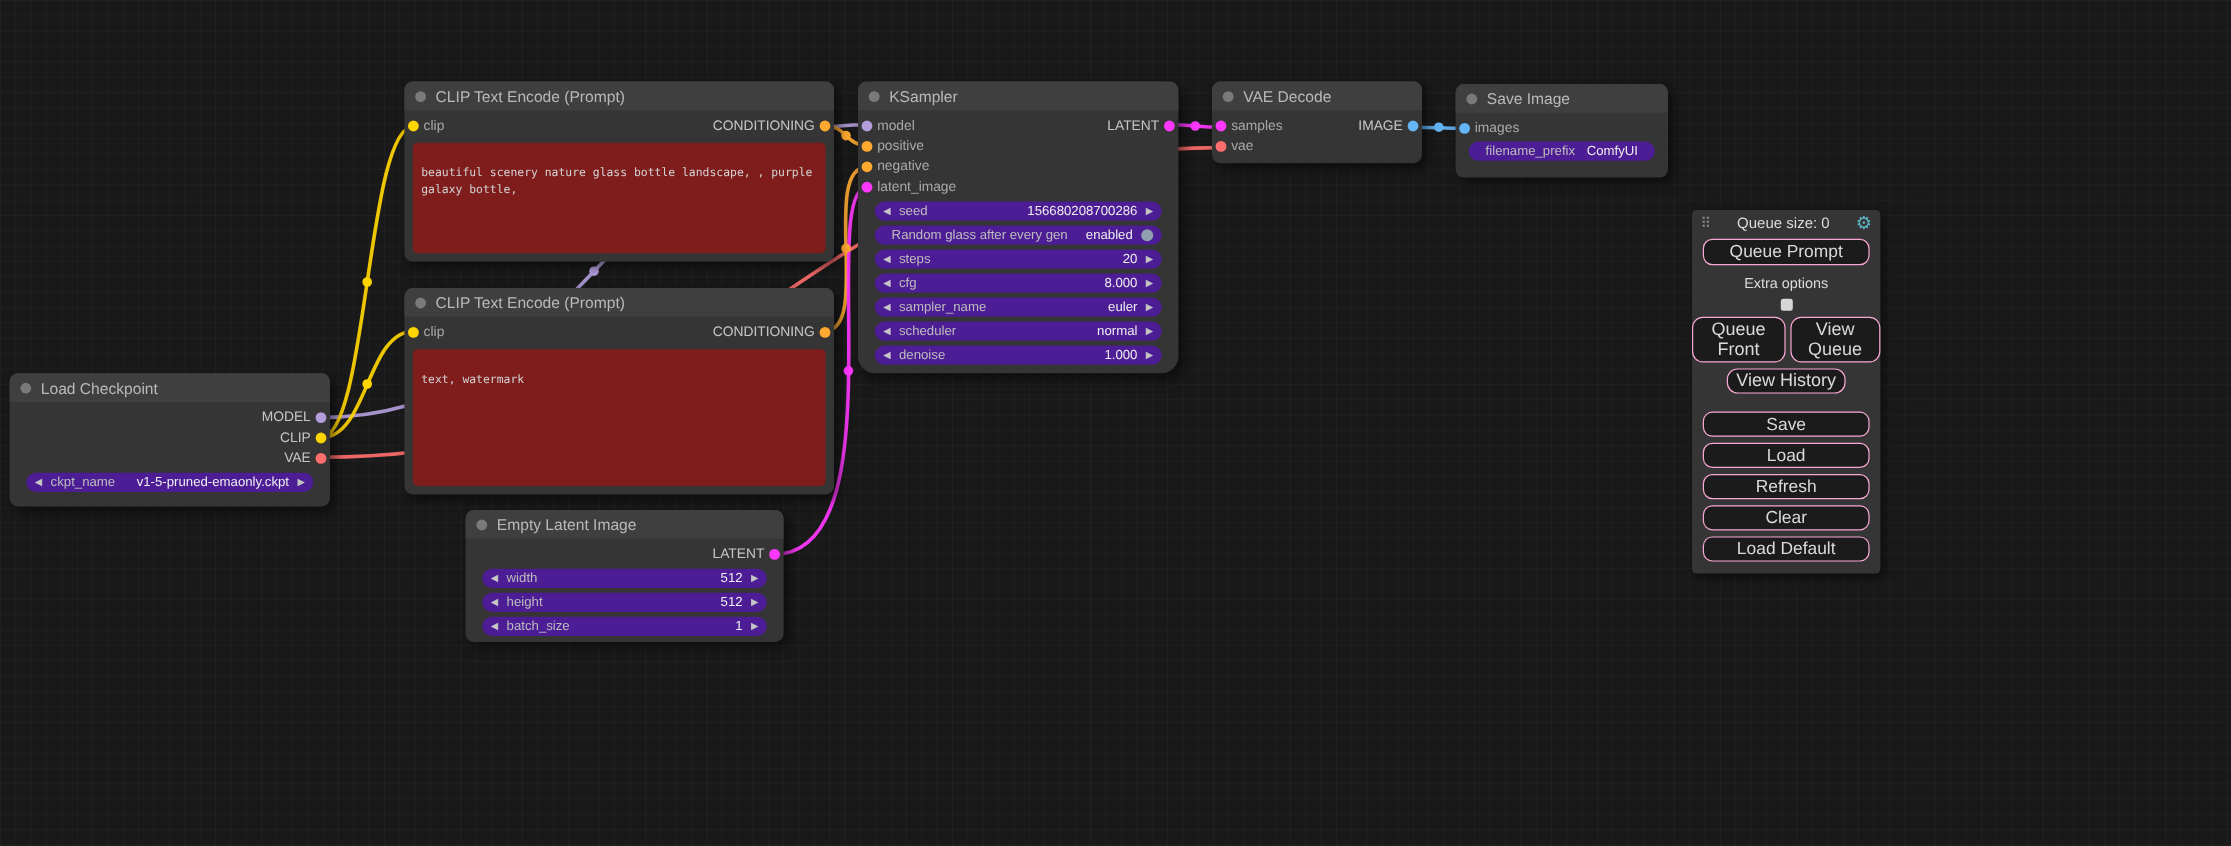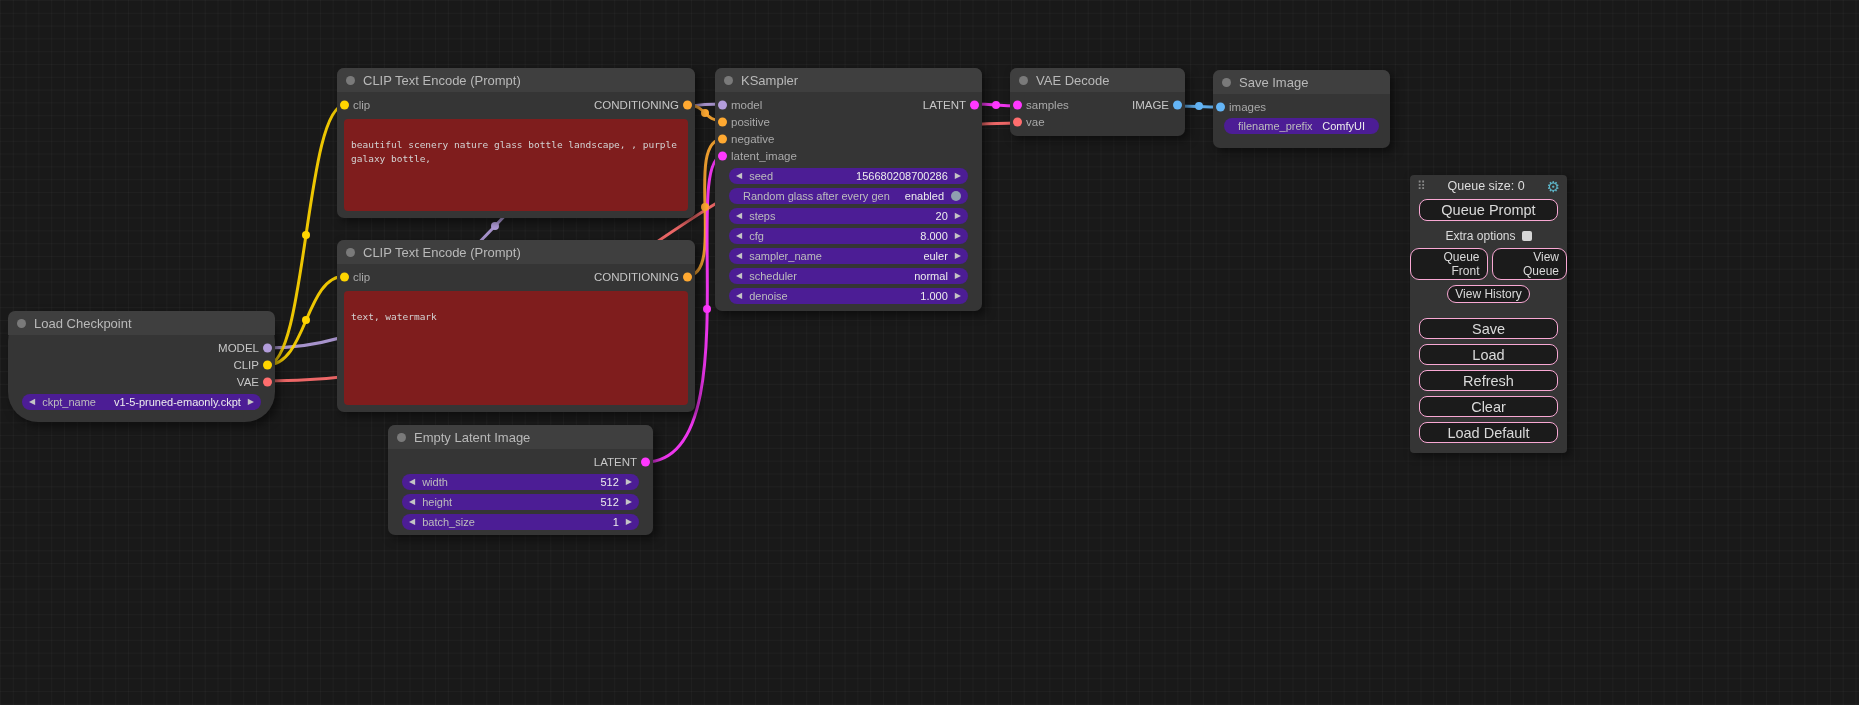--- a/index.html
+++ b/index.html
@@ -33,44 +33,44 @@
   .p-latent{background:#FF38FF;} .p-image{background:#64B5F6;}
   .widget{height:16px;flex:0 0 auto;margin:4px 14px 0;background:#4c1d95;border-radius:8px;
           display:flex;align-items:center;padding:0 7px;font-size:11px;cursor:pointer;}
   .arrow{font-size:8px;color:#c5c5c5;line-height:1;}
   .wlabel{margin-left:7px;color:#bdbdbd;white-space:nowrap;}
   .wvalue{margin-left:auto;margin-right:7px;color:#ededed;white-space:nowrap;}
   .knob{width:10px;height:10px;border-radius:50%;background:#8fa0b0;flex:0 0 auto;}
   .prompt{flex:1;margin:6px 7px 7px;background:#7f1d1d;border-radius:4px;
           padding:19px 7px;font-family:"DejaVu Sans Mono",monospace;font-size:9.5px;
           line-height:1.5;color:#d3d3d3;white-space:pre-wrap;overflow:hidden;cursor:text;}
-  #load-checkpoint{left:8px;top:311px;width:267px;height:111px;border-radius:30px;}
+  #load-checkpoint{left:8px;top:311px;width:267px;height:111px;}
   #clip-positive{left:337px;top:68px;width:358px;height:150px;display:flex;flex-direction:column;}
   #clip-negative{left:337px;top:240px;width:358px;height:172px;display:flex;flex-direction:column;}
   #clip-positive .nbody,#clip-negative .nbody{flex:1;}
   #empty-latent{left:388px;top:425px;width:265px;height:110px;}
-  #ksampler{left:715px;top:68px;width:267px;height:243px;}
+  #ksampler{left:715px;top:68px;width:267px;height:243px;border-radius:14px;}
   #vae-decode{left:1010px;top:68px;width:175px;height:68px;}
   #save-image{left:1213px;top:70px;width:177px;height:78px;}
   #save-image .widget{margin:3px 11px 0;}
   
   .menu{position:absolute;z-index:3;left:1410px;top:175px;width:157px;
         background:#353535;border-radius:4px;box-shadow:3px 3px 9px rgba(0,0,0,.5);
         padding-bottom:10px;}
   .mhead{height:22px;display:flex;align-items:center;justify-content:space-between;padding:0 7px;}
   .drag{color:#8a8a8a;font-size:12px;cursor:grab;}
   .qsize{color:#dcdcdc;font-size:12.5px;}
   .gear{color:#5db3c6;font-size:15px;cursor:pointer;line-height:1;}
   .mbtn{display:block;background:#1b1b1b;border:1px solid #f9a8d4;color:#dadada;
         border-radius:8px;cursor:pointer;font-family:inherit;}
   .mbtn.big{width:calc(100% - 18px);margin:5px 9px 0;height:21px;font-size:14.5px;padding:0;}
   .mbtn.qp{height:22px;margin-top:2px;}
-  .mbtn.small{display:inline-block;width:auto;font-size:12px;padding:1px 7px;border-radius:9px;margin:0;text-align:right;}
+  .mbtn.small{display:inline-block;width:auto;font-size:15px;padding:1px 7px;border-radius:9px;margin:0;}
   .extra{display:flex;align-items:center;justify-content:center;gap:6px;
-         margin-top:8px;font-size:12px;color:#dcdcdc;}
+         margin-top:8px;font-size:12px;color:#dcdcdc;flex-direction:column;}
   .cb{width:10px;height:10px;background:#d6d6d6;border-radius:2px;display:inline-block;cursor:pointer;}
   .btnrow{display:flex;justify-content:center;gap:4px;margin-top:5px;}
   .gap{height:10px;}
 </style>
 </head>
 <body>
 
 <div style="position:absolute;inset:0;">
 
   <svg class="wires" width="1859" height="705">

